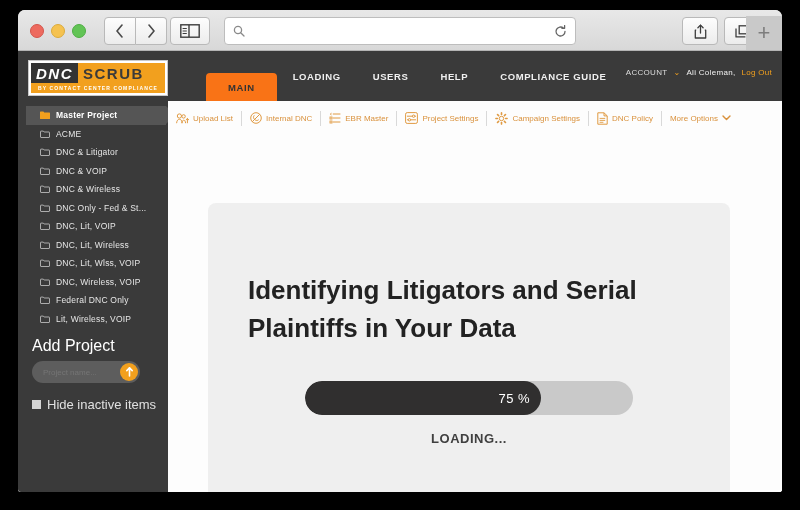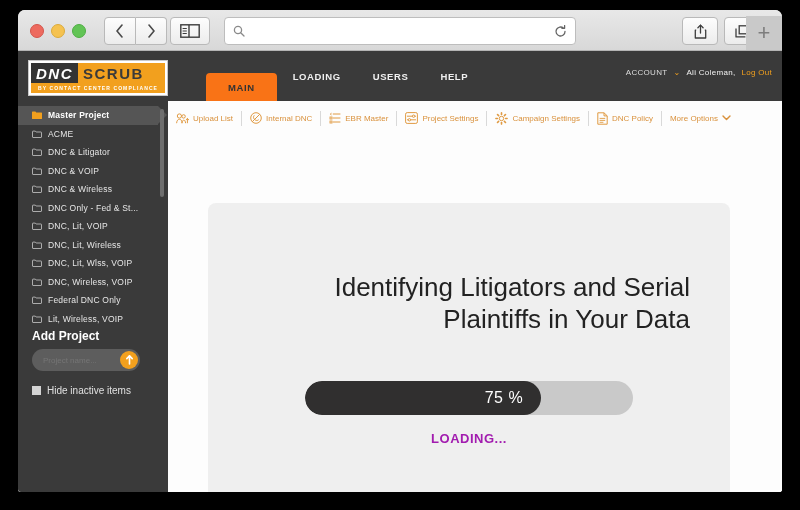--- a/index.html
+++ b/index.html
@@ -118,21 +118,21 @@
     display:flex; align-items:center; gap:6px;
     font-size:8px; color:#dcdcdc; letter-spacing:.3px;
   }
   .account .chev{color:#f2a01e; font-size:8px;}
   .account .uname{color:#f1f1f1;}
   .account .logout{color:#f2a01e;}
 
   
   .sidebar {
     position:absolute; left:0; top:50px; width:150px; bottom:0;
-    background:#3a3a3a; overflow:hidden;
+    background:#3a3a3a; overflow:hidden;padding-left:8px;
   }
   .proj-list { position:relative; padding-top:5px; }
   .proj {
     position:relative; height:18.5px; display:flex; align-items:center;
     padding-left:14px; color:#e6e6e6; font-size:8.5px; letter-spacing:.2px;
   }
   .proj.active { background:#555; color:#fff; font-weight:bold; width:126px; }
   .proj.active::after{
     content:""; position:absolute; right:-9px; top:0;
     border-top:9.25px solid transparent; border-bottom:9.25px solid transparent;
@@ -141,39 +141,39 @@
   .folder { width:10px; height:8px; margin-right:6px; position:relative; flex:0 0 auto; }
   .folder svg{display:block;}
   .sb-scroll {
     position:absolute; right:4px; top:8px; width:4px; height:88px;
     background:#6e6e6e; border-radius:2px;
   }
 
   .addproj {
     position:absolute; left:0; right:0; top:228px; padding:0 14px;
   }
-  .addproj-title { color:#fff; font-size:12px; font-weight:bold; margin-bottom:6px;}
+  .addproj-title { color:#fff; font-size:16px; font-weight:normal; margin-bottom:6px;margin-top:8px;}
   .pn-wrap {
     position:relative; width:108px; height:22px;
     background:#5d5d5d; border-radius:11px; display:flex; align-items:center;
   }
   .pn-input {
     background:transparent; border:none; outline:none;
     color:#9a9a9a; font-size:8px; padding-left:11px; width:72px;
     font-family:"Liberation Sans", sans-serif;
   }
   .pn-btn {
     position:absolute; right:2px; top:2px;
     width:18px; height:18px; border-radius:50%;
     background:#f2a01e; display:flex; align-items:center; justify-content:center;
     color:#fff; font-size:11px; line-height:1;
   }
   .hide-row { display:flex; align-items:center; gap:6px; margin-top:14px; }
   .cbox { width:9px; height:9px; background:#d4d4d4; }
-  .hide-label { color:#e0e0e0; font-size:10px; }
+  .hide-label { color:#e0e0e0; font-size:13px; }
 
   
   .content {
     position:absolute; left:150px; top:50px; right:0; bottom:0;
     background:#fdfdfd;
   }
   .toolbar {
     display:flex; align-items:center; height:34px;
     gap:0px;
   }
@@ -183,38 +183,38 @@
   }
   .tool .tlabel{ color:#d9913c; }
   .divider { width:1px; height:15px; background:#d9d9d9; }
 
   .card {
     position:absolute; left:40px; top:102px;
     width:522px; height:318px;
     background:#efefef; border-radius:8px;
   }
   .card-title {
-    text-align:right; color:#222; font-size:26px; line-height:32px;
-    font-weight:400; padding:68px 40px 0;
+    text-align:left; color:#222; font-size:26px; line-height:38px;
+    font-weight:700; padding:68px 40px 0;
     font-family:"Liberation Sans", sans-serif;
   }
   .bar-wrap {
     position:absolute; left:97px; top:178px;
     width:328px; height:34px;
     background:#c9c9c9; border-radius:17px; overflow:hidden;
   }
   .bar-fill {
     height:34px; width:72%;
     background:#302f2f; border-radius:17px;
     display:flex; align-items:center; justify-content:flex-end;
   }
-  .bar-pct { color:#fff; font-size:16px; margin-right:18px; letter-spacing:.5px;}
+  .bar-pct { color:#fff; font-size:13px; margin-right:11px; letter-spacing:.5px;}
   .loading {
     position:absolute; left:0; right:0; top:228px; text-align:center;
-    color:#a21caf; font-size:13px; font-weight:bold; letter-spacing:.5px;
+    color:#404040; font-size:13px; font-weight:bold; letter-spacing:.5px;
   }
 </style>
 </head>
 <body>
 
 <div class="stage">
  <div class="window">
 
   <div class="titlebar">
     <div class="lights">
@@ -289,20 +289,21 @@
           <div class="logo-scrub">SCRUB</div>
         </div>
         <div class="logo-sub">BY CONTACT CENTER COMPLIANCE</div>
       </div>
 
       <div class="tabs">
         <div class="tab active">MAIN</div>
         <div class="tab">LOADING</div>
         <div class="tab">USERS</div>
         <div class="tab">HELP</div>
+        <div class="tab">COMPLIANCE GUIDE</div>
       </div>
 
       <div class="account">
         <span>ACCOUNT</span>
         <span class="chev">⌄</span>
         <span class="uname">Ali Coleman,</span>
         <span class="logout">Log Out</span>
       </div>
     </div>
 

